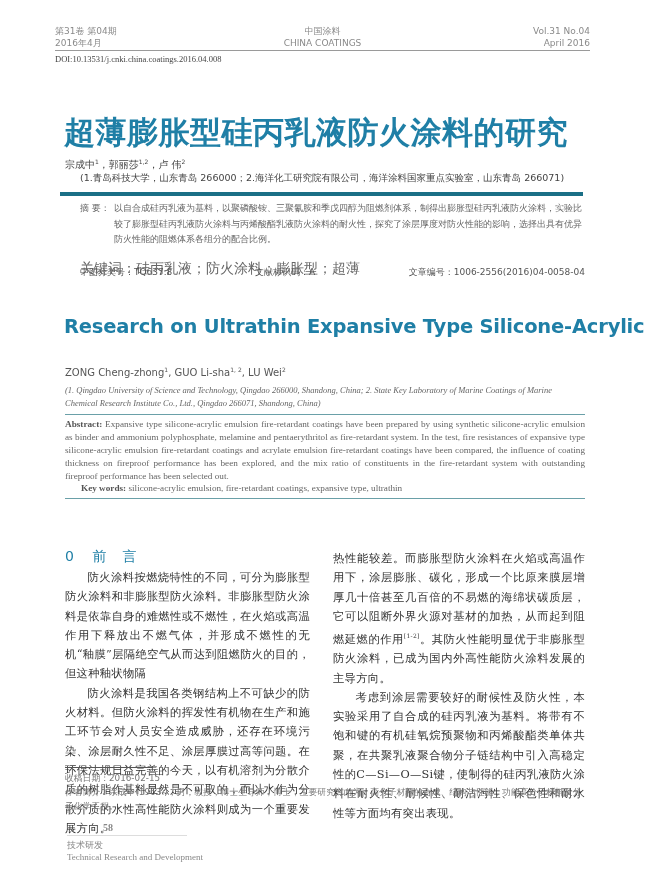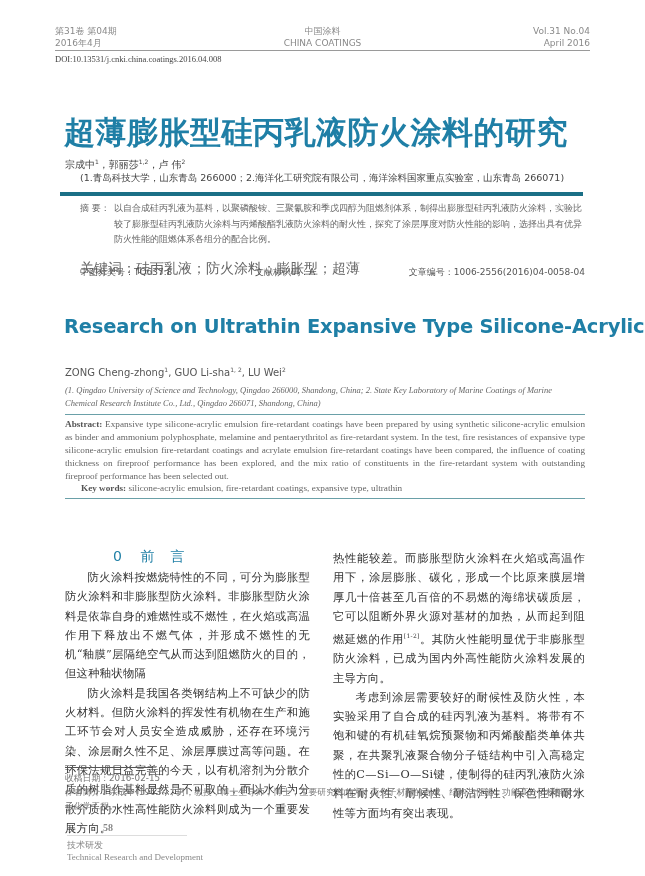--- a/index.html
+++ b/index.html
@@ -33,21 +33,21 @@
     .en-authors sup { font-size: 6px; }
     .en-affil { position: absolute; left: 65px; top: 384px; width: 520px; font-family: "Liberation Serif", serif; font-style: italic; font-size: 8.5px; line-height: 13px; color: #666; }
 
     .rule-thin { position: absolute; left: 65px; width: 520px; height: 1px; background: #6aa0a8; }
 
     .en-abs { position: absolute; left: 65px; top: 418px; width: 520px; font-family: "Liberation Serif", serif; font-size: 9.2px; line-height: 13px; color: #666; text-align: justify; }
     .en-abs b { color: #555; }
     .en-kw { position: absolute; left: 65px; top: 483px; font-family: "Liberation Serif", serif; font-size: 9.2px; color: #666; margin-left: 16px; }
     .en-kw b { color: #555; }
 
-    .sec-head { position: absolute; left: 65px; top: 548px; font-size: 14px; color: #1f7fa6; letter-spacing: 2px; margin-left: 48px; }
+    .sec-head { position: absolute; left: 65px; top: 548px; font-size: 14px; color: #1f7fa6; letter-spacing: 2px; }
     .sec-head .num { margin-right: 10px; }
     .sec-head .t2 { margin-left: 14px; }
 
     .col { position: absolute; font-family: "DejaVu Serif", serif; font-size: 11.3px; line-height: 19.3px; color: #333; text-align: justify; letter-spacing: 0.3px; }
     .col p { text-indent: 2em; }
     .col p.noind { text-indent: 0; }
     .col sup { font-size: 6px; }
     .col-left { left: 65px; top: 568px; width: 245px; }
     .col-right { left: 333px; top: 549px; width: 252px; }
 

